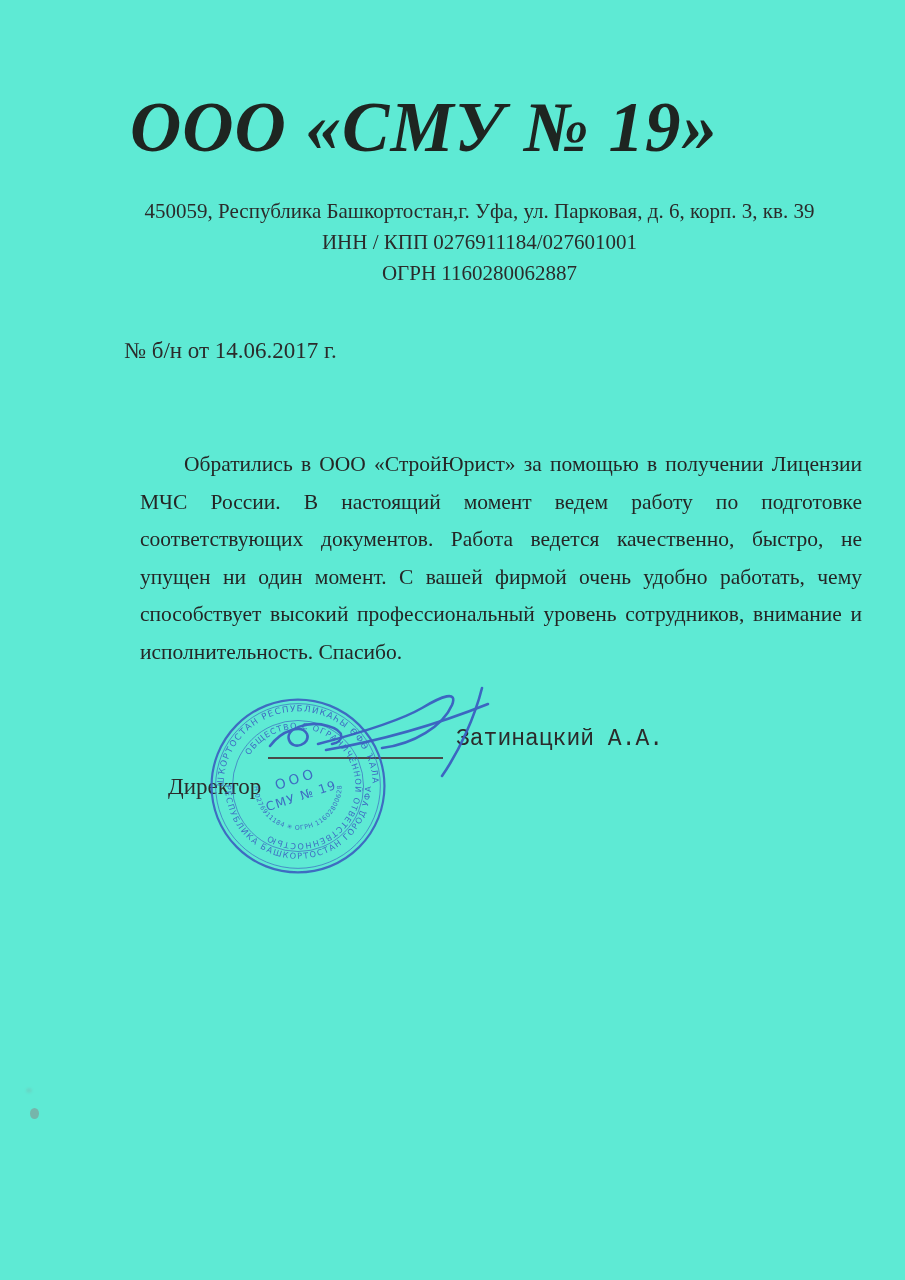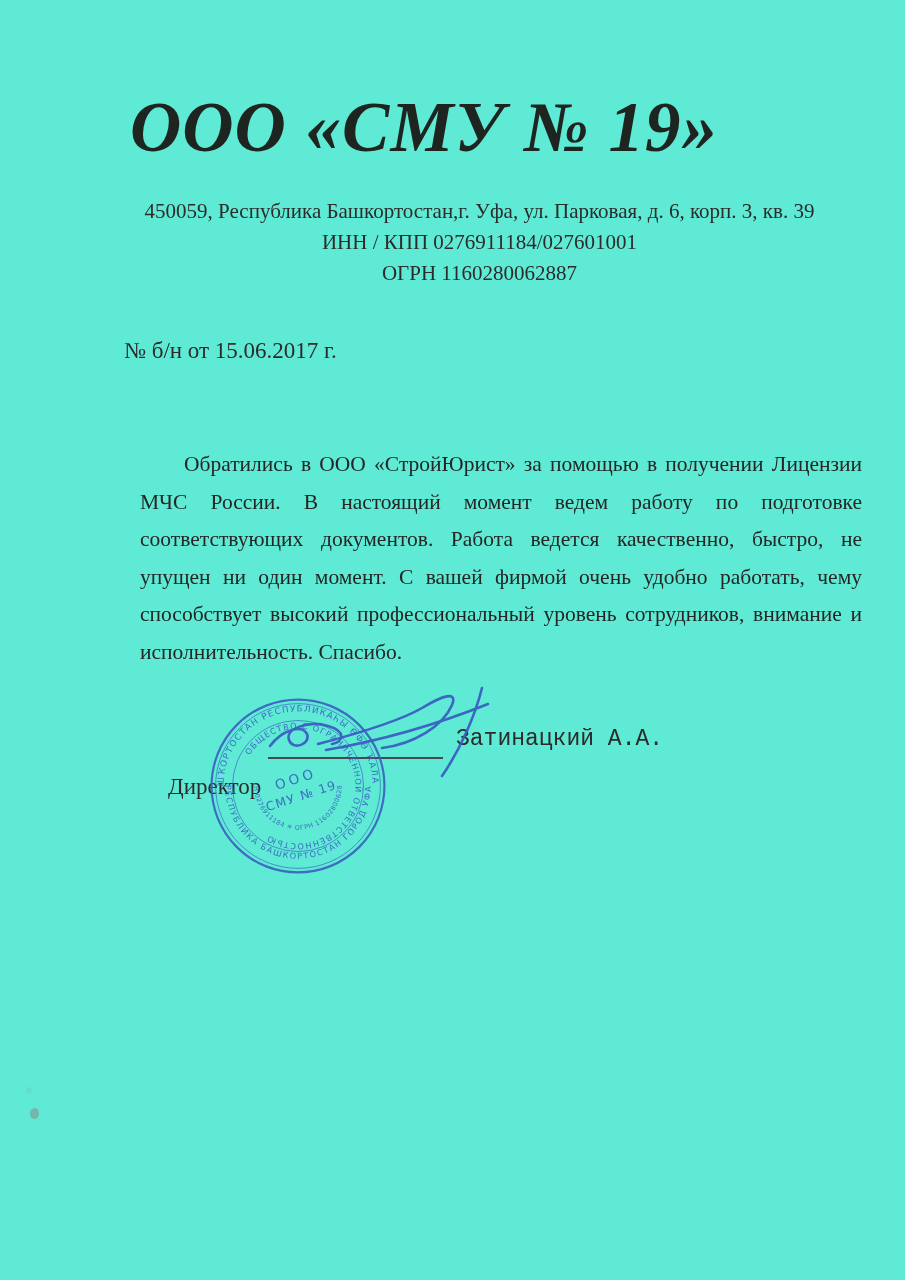--- a/index.html
+++ b/index.html
@@ -44,21 +44,21 @@
 <div class="page">
 
   <h1 class="title">ООО «СМУ № 19»</h1>
 
   <div class="addr">
     <div>450059, Республика Башкортостан,г. Уфа, ул. Парковая, д. 6, корп. 3, кв. 39</div>
     <div>ИНН / КПП 0276911184/027601001</div>
     <div>ОГРН 1160280062887</div>
   </div>
 
-  <div class="ref">№ б/н от 15.06.2017 г.</div>
+  <div class="ref">№ б/н от 14.06.2017 г.</div>
 
   <p class="bodytext">Обратились в ООО «СтройЮрист» за помощью в получении Лицензии МЧС России. В настоящий момент ведем работу по подготовке соответствующих документов. Работа ведется качественно, быстро, не упущен ни один момент. С вашей фирмой очень удобно работать, чему способствует высокий профессиональный уровень сотрудников, внимание и исполнительность. Спасибо.</p>
 
   <span class="sig-role">Директор</span>
   <span class="sig-underline"></span>
   <span class="sig-name">Затинацкий А.А.</span>
 
   <svg class="stamp" viewBox="0 0 200 200" xmlns="http://www.w3.org/2000/svg">
     <defs>
       <path id="arcTop" d="M 18,100 A 82,82 0 1 1 182,100" fill="none"></path>

